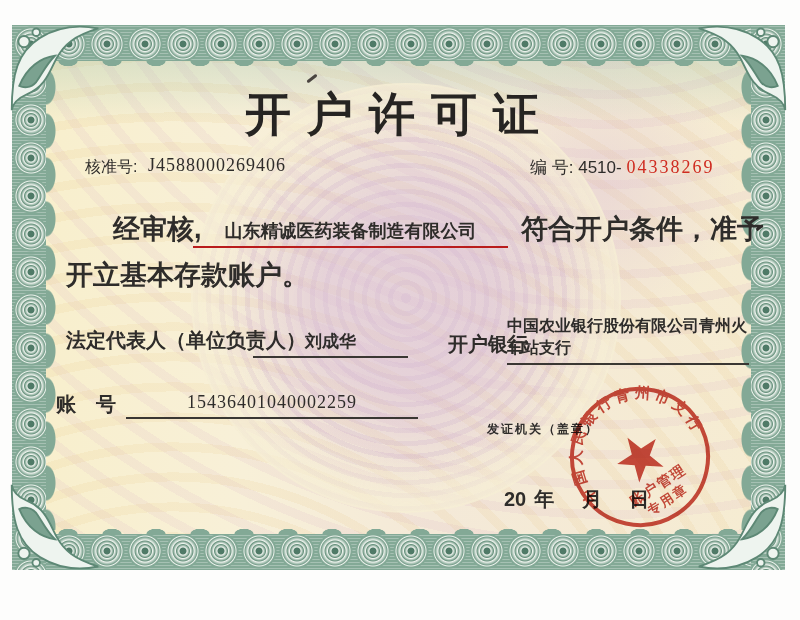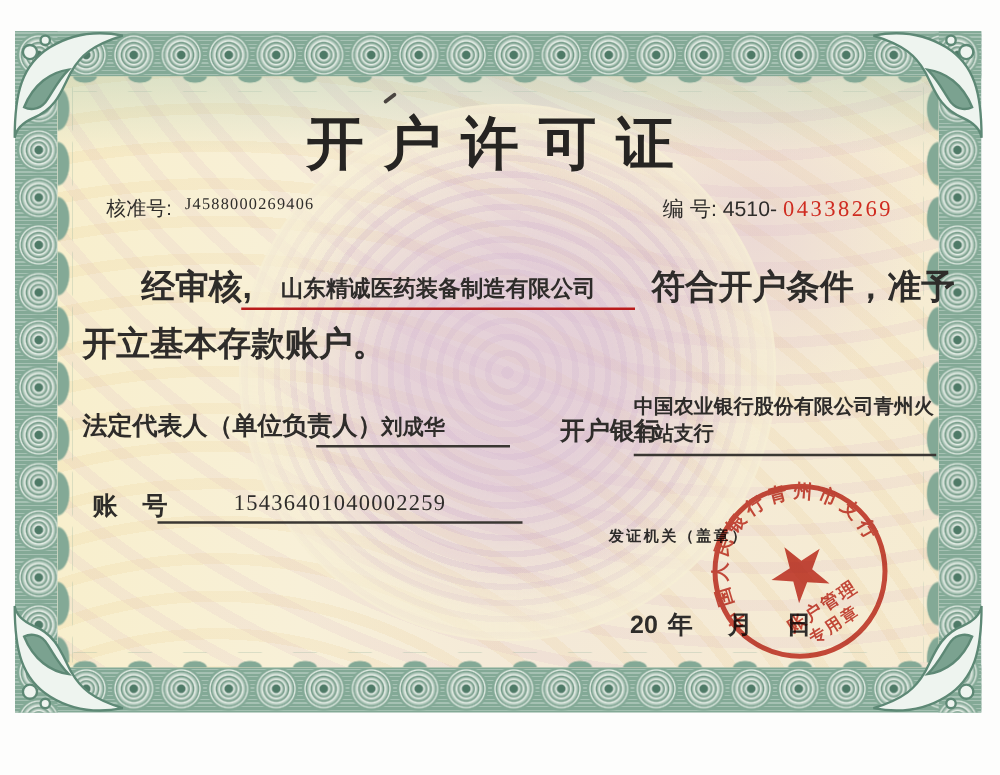--- a/index.html
+++ b/index.html
@@ -60,38 +60,38 @@
   .c-br{right:-4px;bottom:-5px;transform:scale(-1,-1);}
 
   
   .content{position:absolute;inset:0;color:#2e2c2a;}
   .abs{position:absolute;white-space:nowrap;}
   .title{left:0;right:0;top:84px;text-align:center;font-size:46px;font-weight:700;
          letter-spacing:16px;padding-left:0;color:#262422;}
   .tick{left:306px;top:77px;width:12px;height:3px;background:#4a4440;border-radius:2px;transform:rotate(-38deg);}
   .lbl{font-size:16px;font-family:"Liberation Sans","DejaVu Sans",sans-serif;}
   .approval-label{left:85px;top:157px;}
-  .approval-value{left:148px;top:155px;font-size:13px;letter-spacing:1px;}
+  .approval-value{left:148px;top:155px;font-size:18px;letter-spacing:1px;}
   .serial{left:530px;top:156px;font-size:17px;font-family:"Liberation Sans","DejaVu Sans",sans-serif;}
   .serial .red{color:#cf2b20;letter-spacing:2px;font-family:"Liberation Serif","DejaVu Serif",serif;font-size:18px;}
   .big{font-size:27px;font-weight:700;font-family:"Liberation Sans","DejaVu Sans",sans-serif;}
   .body-prefix{left:113px;top:211px;}
   .company{left:193px;top:219px;width:315px;text-align:center;font-size:18px;font-weight:700;
            border-bottom:2px solid #b91c1c;padding-bottom:3px;white-space:nowrap;}
   .body-suffix{left:521px;top:211px;}
   .body-line2{left:66px;top:257px;}
   .mid{font-size:20px;font-weight:700;font-family:"Liberation Sans","DejaVu Sans",sans-serif;}
   .legal-label{left:66px;top:327px;}
   .legal-value{left:253px;top:330px;width:155px;text-align:center;font-size:17px;font-weight:700;
                border-bottom:2px solid #3a3733;padding-bottom:3px;}
   .bank-label{left:424px;top:331px;margin-left:24px;}
   .bank-value{left:507px;top:315px;width:242px;font-size:16px;font-weight:700;line-height:22px;
               white-space:normal;border-bottom:2px solid #3a3733;padding-bottom:4px;
               font-family:"Liberation Sans","DejaVu Sans",sans-serif;}
-  .acct-label{left:74px;top:391px;}
+  .acct-label{left:56px;top:391px;}
   .acct-value{left:126px;top:392px;width:292px;text-align:center;font-size:18px;letter-spacing:1px;
               border-bottom:2px solid #3a3733;padding-bottom:4px;}
   .issuer{left:487px;top:421px;font-size:12px;font-weight:700;letter-spacing:2px;
           font-family:Liberation Serif, serif;}
   .dateline{left:504px;top:486px;font-size:20px;font-weight:700;
             font-family:"Liberation Sans","DejaVu Sans",sans-serif;}
   .dateline span{display:inline-block;}
   .d-y{margin-left:8px;} .d-m{margin-left:28px;} .d-d{margin-left:27px;}
 
   .stamp{position:absolute;left:565px;top:382px;width:150px;height:150px;

